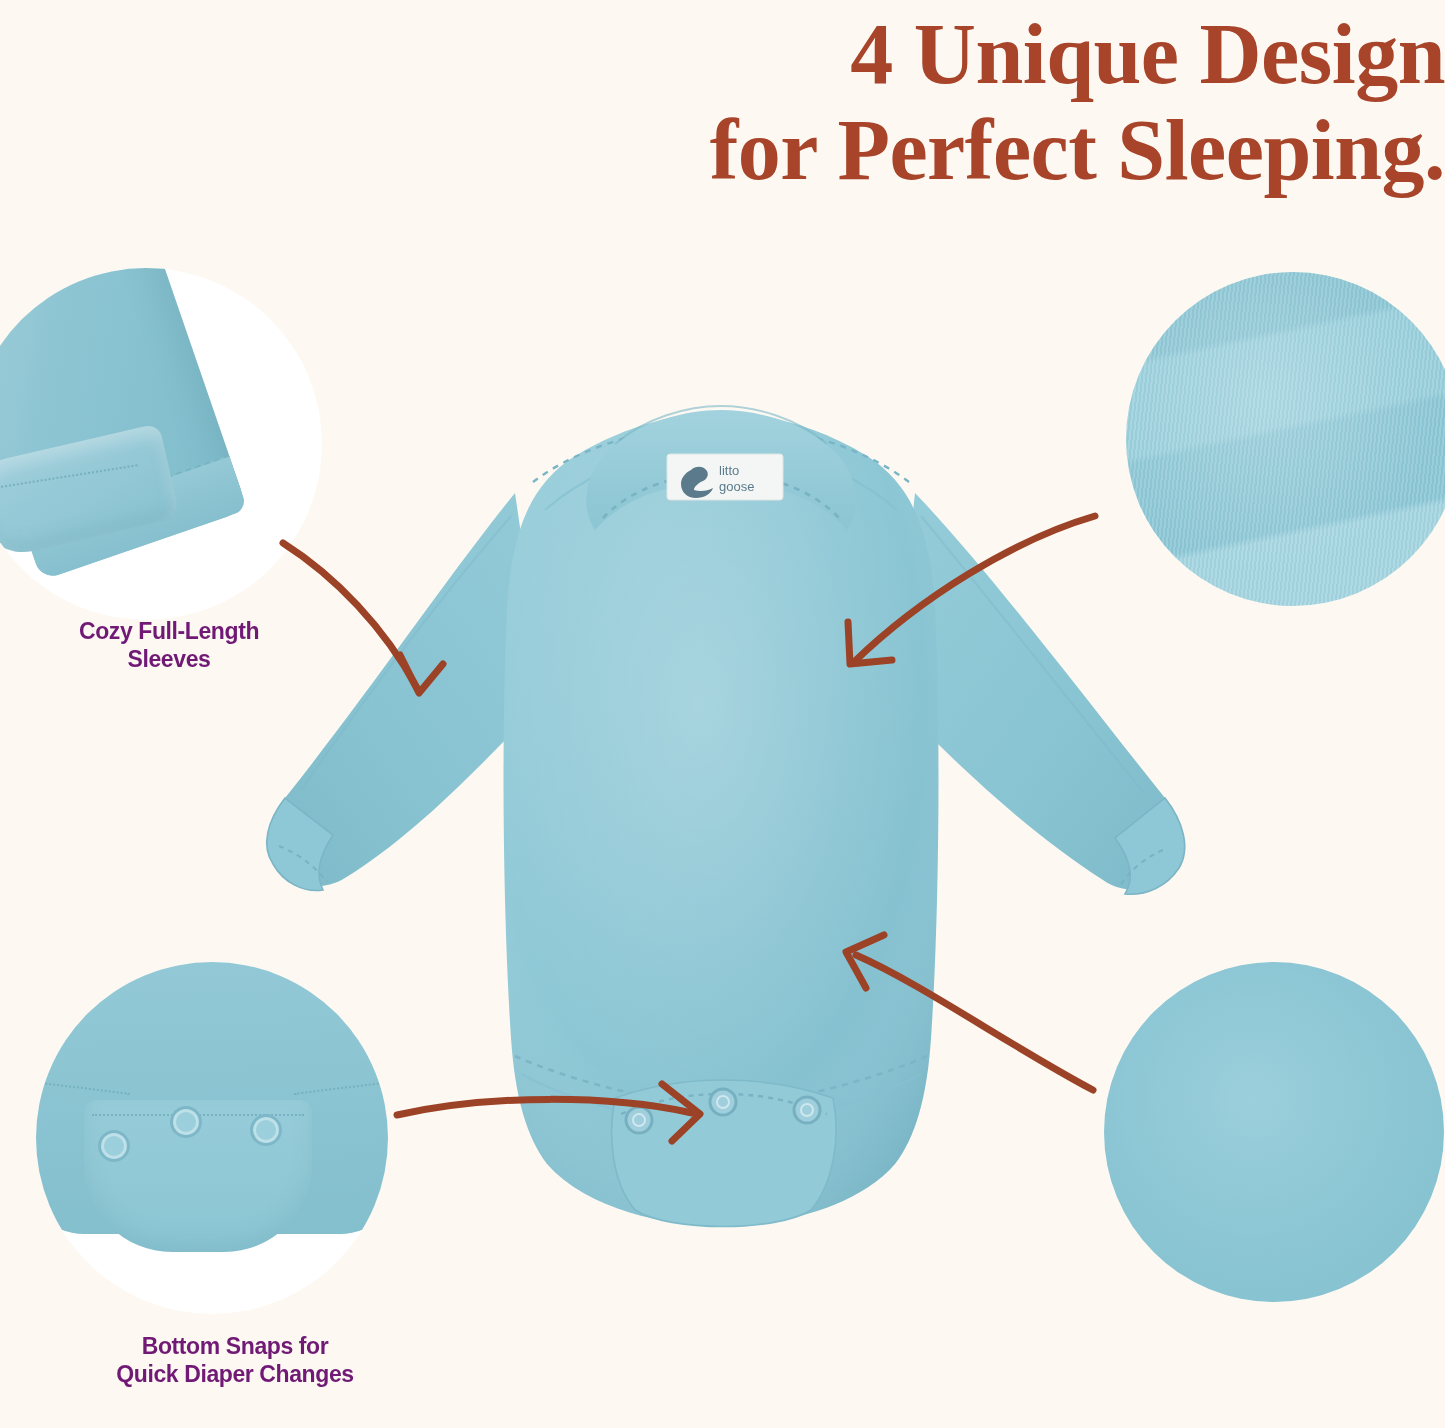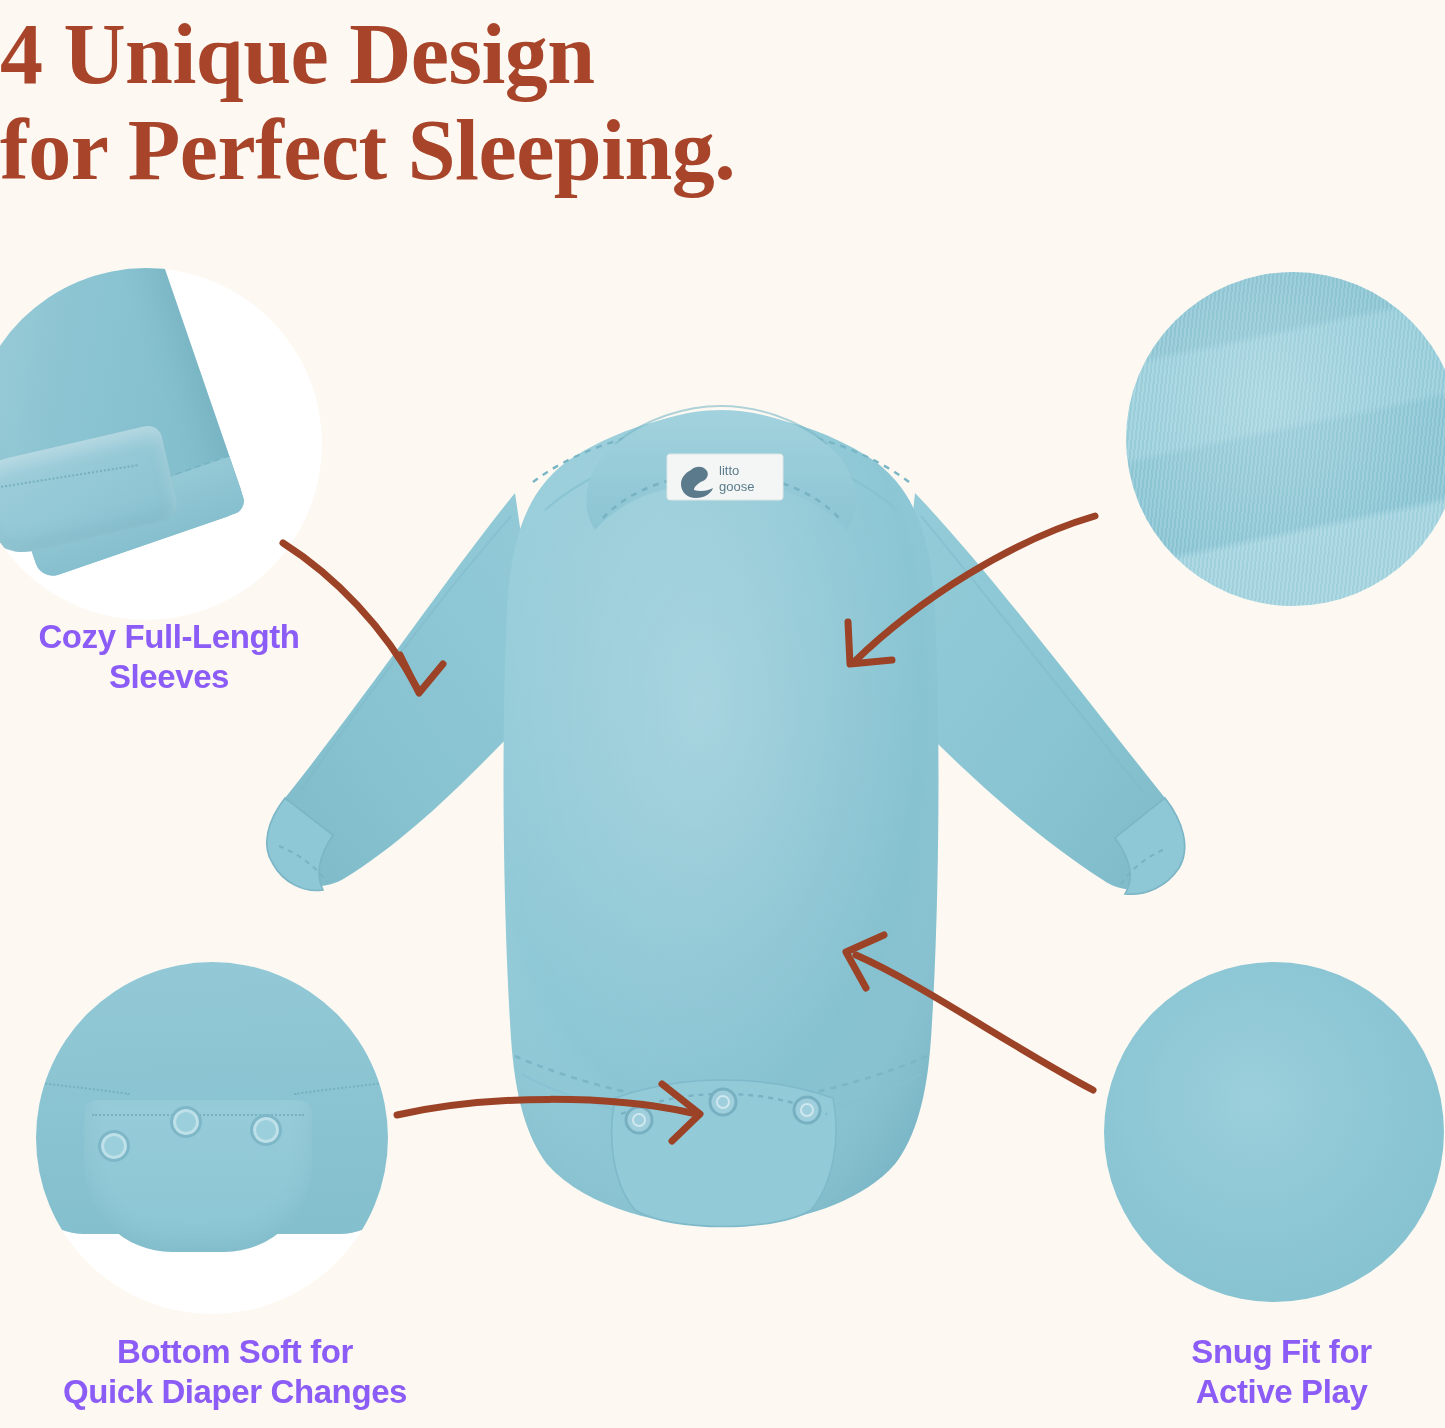--- a/index.html
+++ b/index.html
@@ -21,38 +21,38 @@
     height: 1428px;
     background: #fdf9f2;
   }
 
   
   .headline {
     position: absolute;
     top: 6px;
     left: 0;
     width: 1445px;
-    text-align: left;
+    text-align: right;
     font-family: "Liberation Serif", "DejaVu Serif", serif;
     font-weight: 700;
     font-size: 86px;
     line-height: 1.12;
     letter-spacing: -0.5px;
     color: #a8442a;
     white-space: pre-line;
   }
 
   
   .callout {
     position: absolute;
     font-family: "Liberation Sans", sans-serif;
     font-weight: 700;
-    font-size: 33px;
+    font-size: 23px;
     line-height: 1.22;
-    color: #8b5cf6;
+    color: #701a75;
     letter-spacing: -0.4px;
     white-space: pre-line;
     text-align: center;
   }
   .callout.tl { left: 0px;    top: 617px;  width: 338px; }
   .callout.tr { left: 1118px; top: 632px;  width: 327px; }
   .callout.bl { left: 0px;    top: 1332px; width: 470px; }
   .callout.br { left: 1118px; top: 1332px; width: 327px; }
 
   
@@ -370,18 +370,16 @@
 
       <g>
         <path d="M1093,1090 C1010,1046 922,984 856,955"></path>
         <path d="M884,935 L846,952 L866,988"></path>
       </g>
     </g>
   </svg>
 
   <div class="callout tl">Cozy Full-Length
 Sleeves</div>
-  <div class="callout bl">Bottom Soft for
+  <div class="callout bl">Bottom Snaps for
 Quick Diaper Changes</div>
-  <div class="callout br">Snug Fit for
-Active Play</div>
 
 </div>
 
 </body></html>

